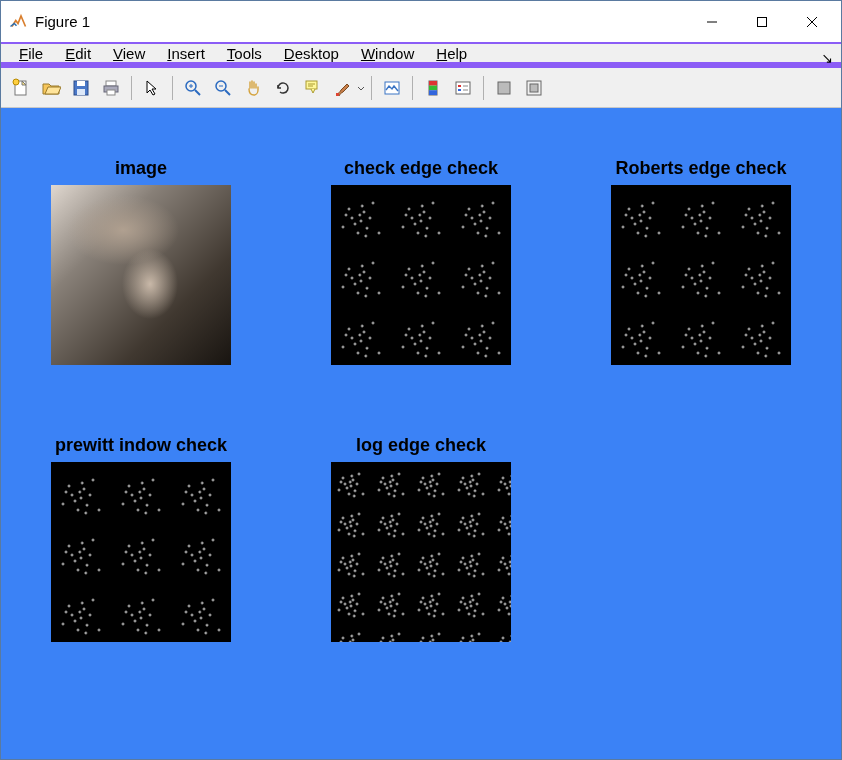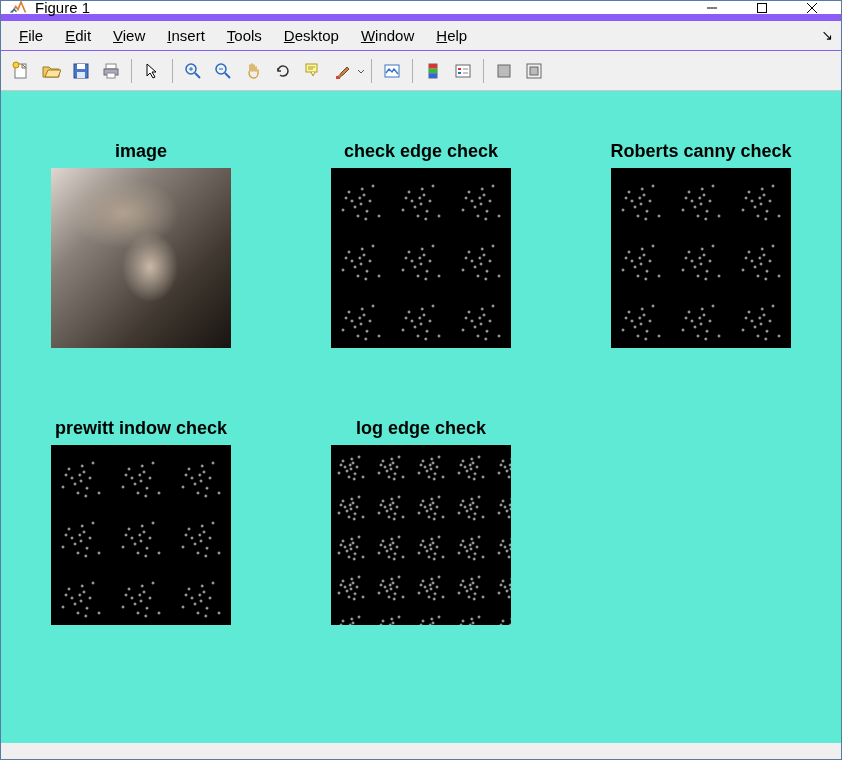--- a/index.html
+++ b/index.html
@@ -6,52 +6,52 @@
   body {
     width: 842px;
     height: 760px;
     background: #f0f0f0;
     font-family: "Segoe UI", Tahoma, sans-serif;
     font-size: 14px;
     overflow: hidden;
     border: 1px solid #5a7aa0;
   }
   .titlebar {
-    height: 20px;
+    height: 43px;
     background: #ffffff;
     display: flex;
     align-items: center;
     padding: 0 4px 0 8px;
-    border-bottom: 7px solid #8b5cf6;
+    border-bottom: 2px solid #8b5cf6;
   }
   .titlebar .app-icon {
     width: 18px; height: 18px;
     margin-right: 8px;
   }
   .titlebar .title {
     flex: 1;
     color: #000;
     font-size: 15px;
   }
   .winbtn {
     width: 50px; height: 36px;
     display: flex;
     align-items: center;
     justify-content: center;
     cursor: default;
   }
   .winbtn svg { width: 12px; height: 12px; }
   .menubar {
-    height: 30px;
+    height: 24px;
     background: #f0f0f0;
     display: flex;
     align-items: center;
     padding: 0 8px;
     gap: 2px;
-    border-bottom: 1px solid #8b5cf6;
+    border-bottom: 6px solid #8b5cf6;
     position: relative;
   }
   .menuitem {
     padding: 4px 10px;
     color: #000;
     font-size: 15px;
     cursor: default;
   }
   .menuitem span.ul { text-decoration: underline; }
   .menubar .dock-arrow {
@@ -78,21 +78,21 @@
     border-radius: 2px;
     cursor: default;
   }
   .tsep {
     width: 1px;
     height: 24px;
     background: #b0b0b0;
     margin: 0 4px;
   }
   .figure-area {
-    background: #5eead4;
+    background: #3b82f6;
     height: calc(100% - 106px);
     position: relative;
     padding: 20px 30px;
   }
   .grid {
     display: grid;
     grid-template-columns: repeat(3, 1fr);
     grid-template-rows: repeat(2, auto);
     column-gap: 60px;
     row-gap: 70px;
@@ -325,21 +325,21 @@
       <div class="panel-title">image</div>
       <div class="panel-img lena"></div>
     </div>
 
     <div class="panel">
       <div class="panel-title">check edge check</div>
       <div class="panel-img edgemap"></div>
     </div>
 
     <div class="panel">
-      <div class="panel-title">Roberts canny check</div>
+      <div class="panel-title">Roberts edge check</div>
       <div class="panel-img edgemap"></div>
     </div>
 
     <div class="panel">
       <div class="panel-title">prewitt indow check</div>
       <div class="panel-img edgemap"></div>
     </div>
 
     <div class="panel">
       <div class="panel-title">log edge check</div>

